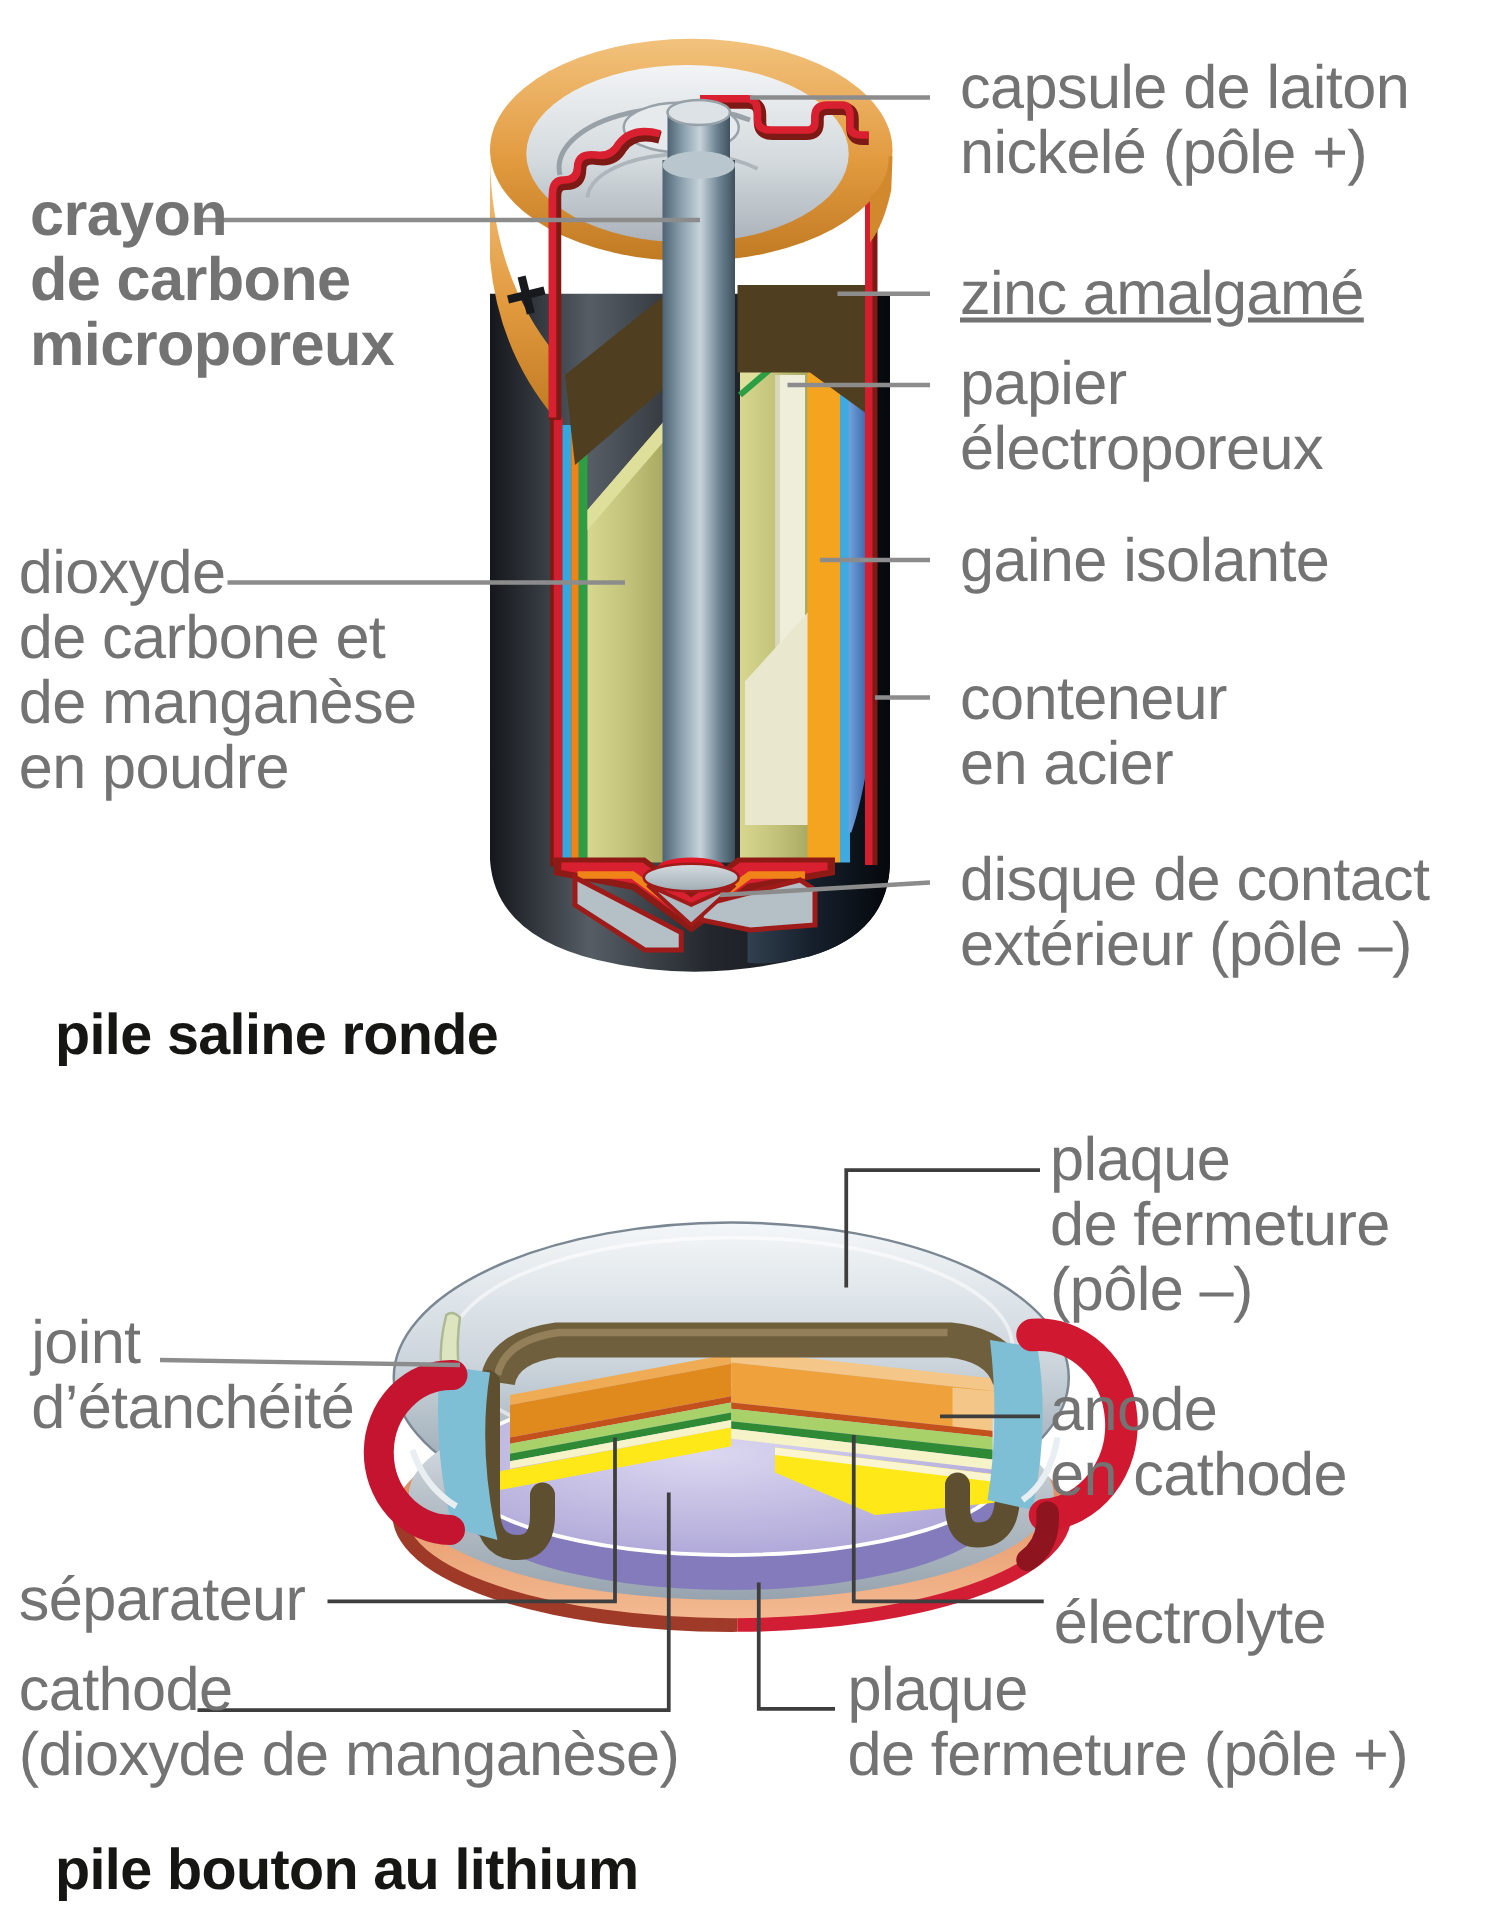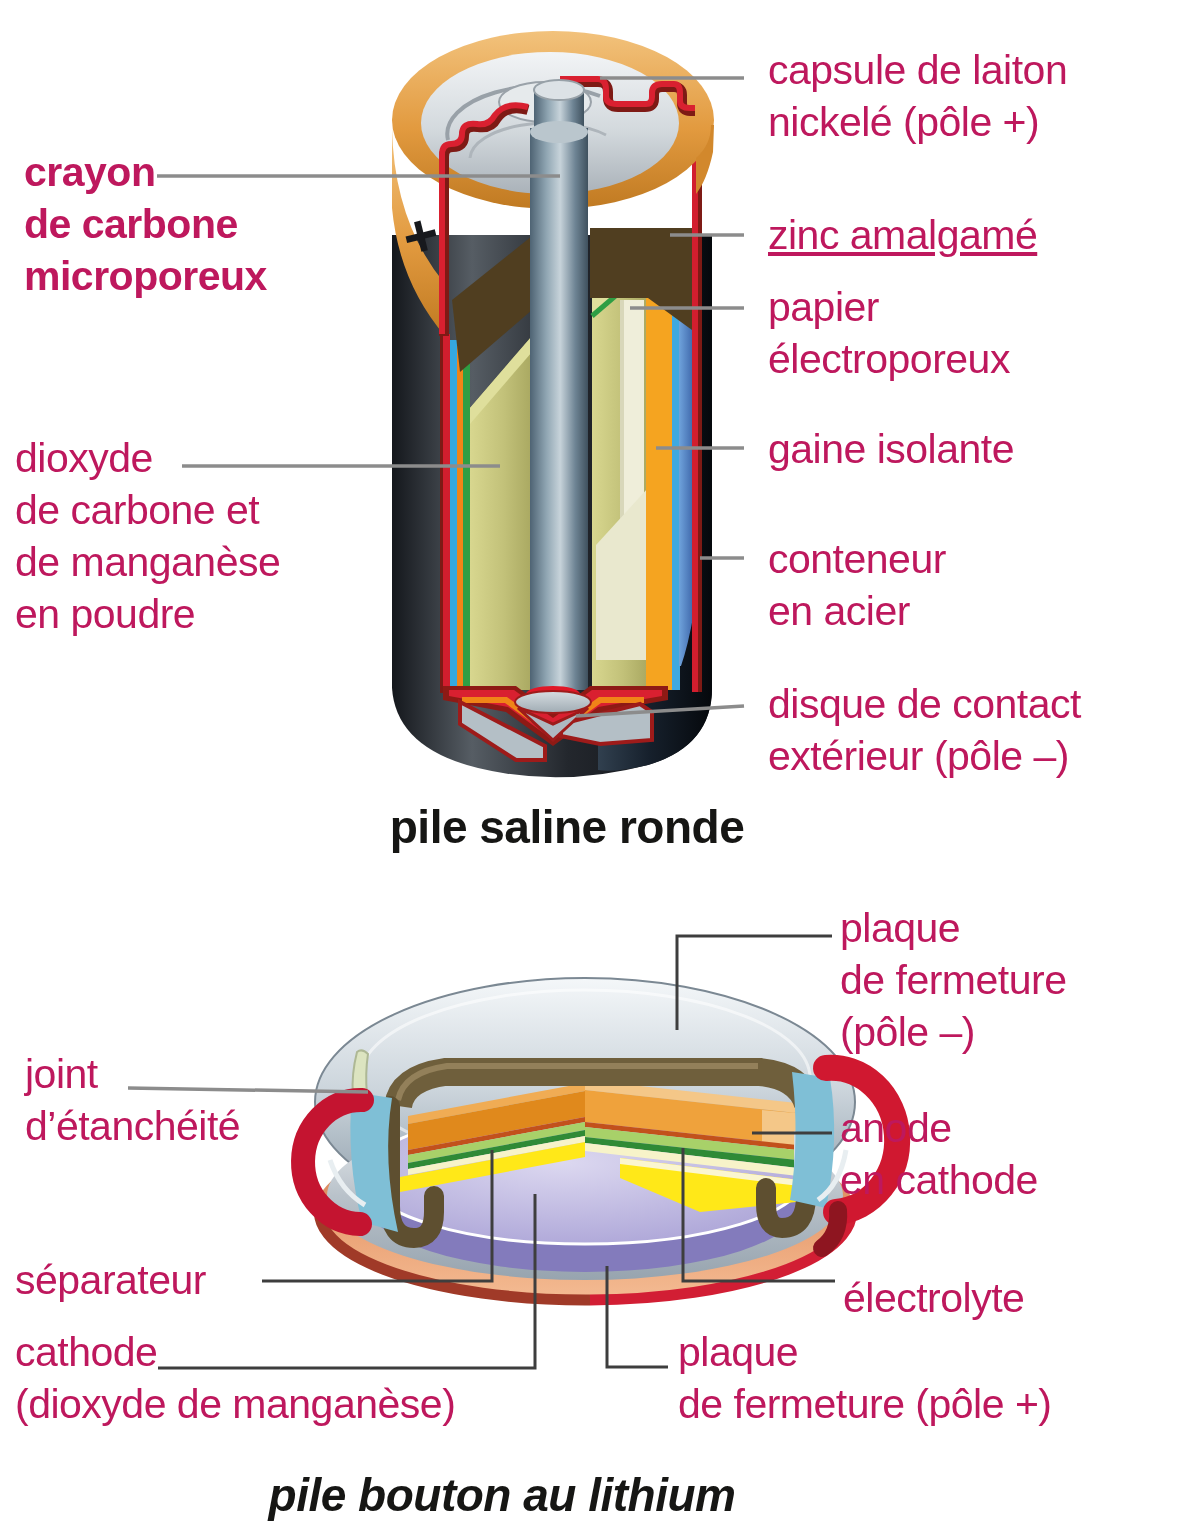--- a/index.html
+++ b/index.html
@@ -1,24 +1,24 @@
 <!DOCTYPE html>
 <html><head>
 <meta charset="utf-8">
 <style>
   html,body{margin:0;padding:0;background:#fff;}
   .stage{position:relative;width:1194px;height:1536px;background:#ffffff;overflow:hidden;
          font-family:"Liberation Sans",sans-serif;}
   .art{position:absolute;left:0;top:0;width:1194px;height:1536px;}
-  .lbl{position:absolute;font-size:41px;line-height:52px;color:#be185d;
+  .lbl{position:absolute;font-size:49px;line-height:52px;color:#737373;
        white-space:pre-line;letter-spacing:-0.5px;}
   .cap{position:absolute;font-size:46px;font-weight:bold;color:#161614;
-       text-align:center;letter-spacing:-0.5px;}
+       text-align:left;letter-spacing:-0.5px;margin-left:44px;}
   .cap1{left:0;width:1134px;top:800px;}
-  .cap2{left:0;width:1004px;top:1468px;font-style:italic;}
+  .cap2{left:0;width:1004px;top:1468px;}
   .l-crayon{left:24px;top:146px;font-weight:bold;}
   .l-dioxyde{left:15px;top:432px;}
   .l-capsule{left:768px;top:44px;}
   .l-zinc{left:768px;top:209px;text-decoration:underline;}
   .l-papier{left:768px;top:281px;}
   .l-gaine{left:768px;top:423px;}
   .l-conteneur{left:768px;top:533px;}
   .l-disque{left:768px;top:678px;}
   .l-plaqueneg{left:840px;top:902px;}
   .l-joint{left:25px;top:1048px;}

